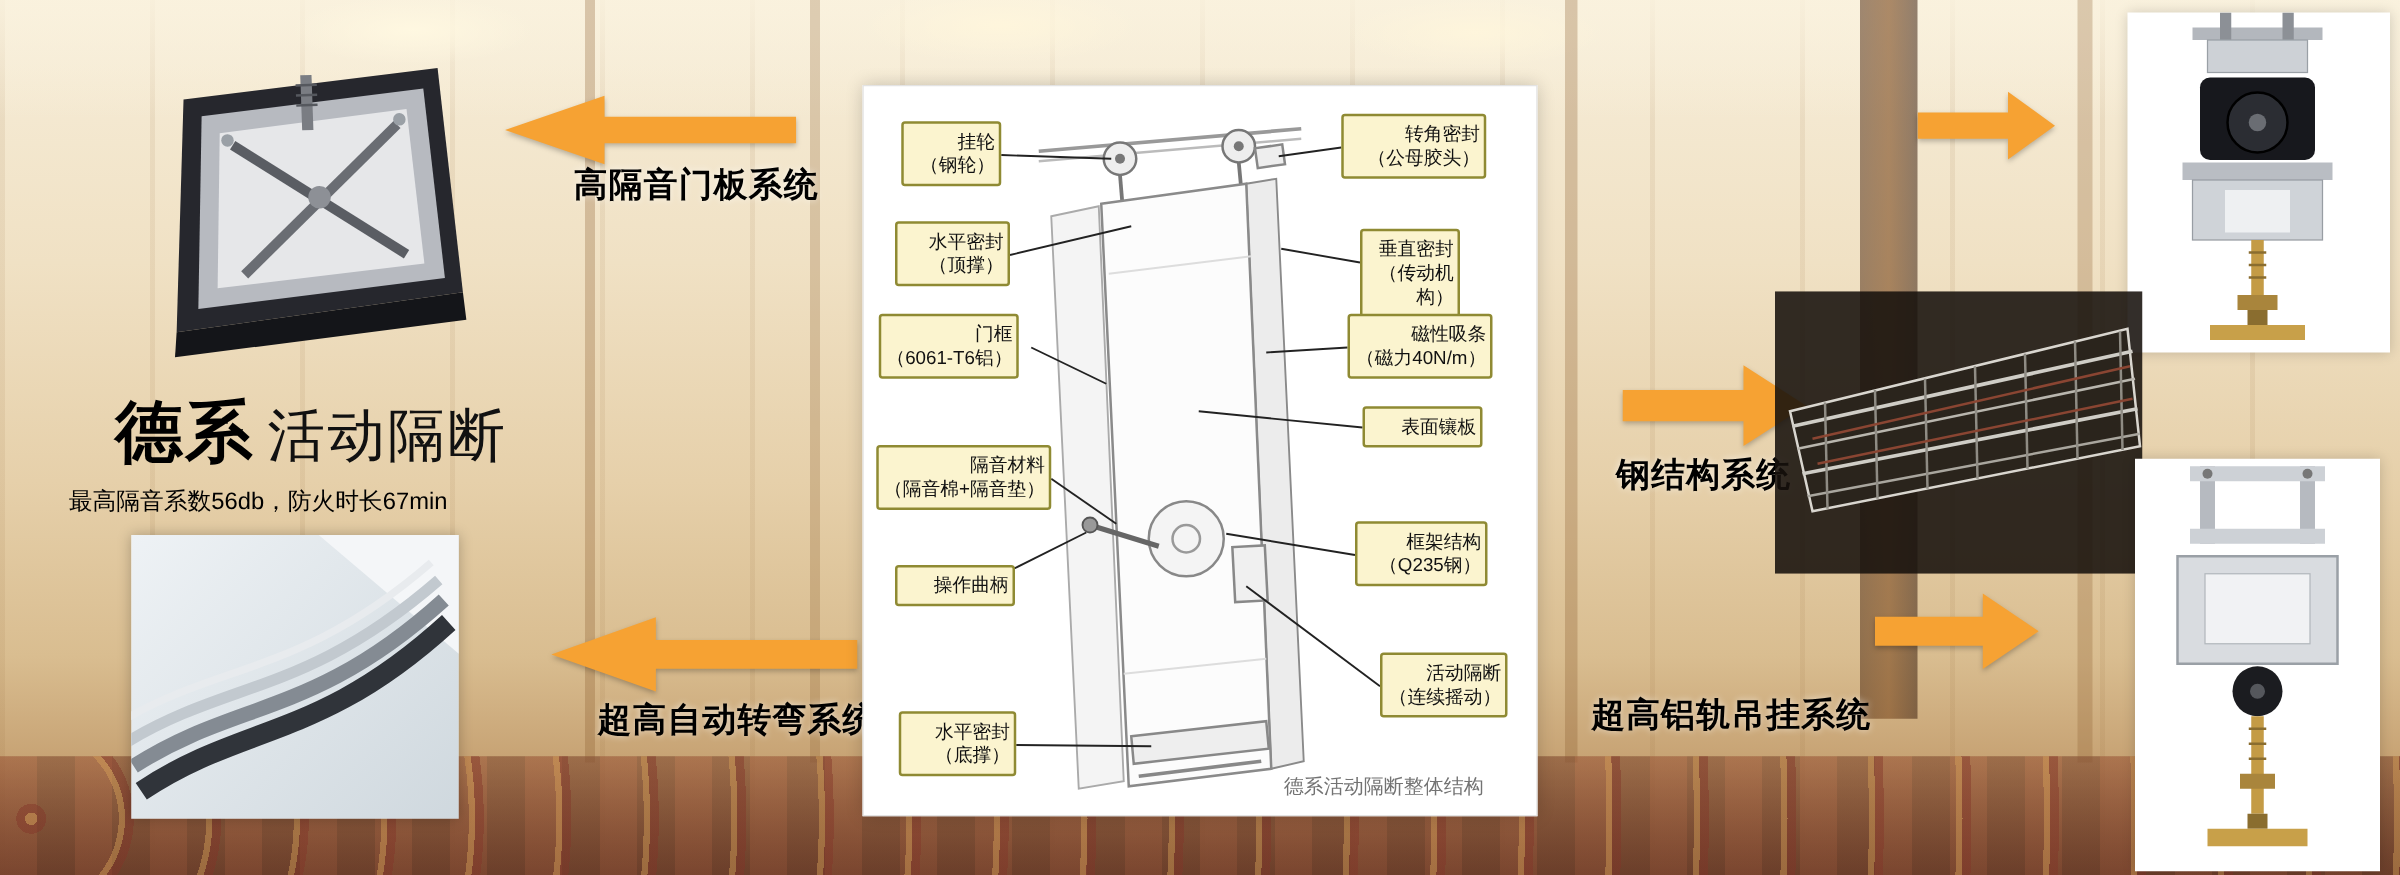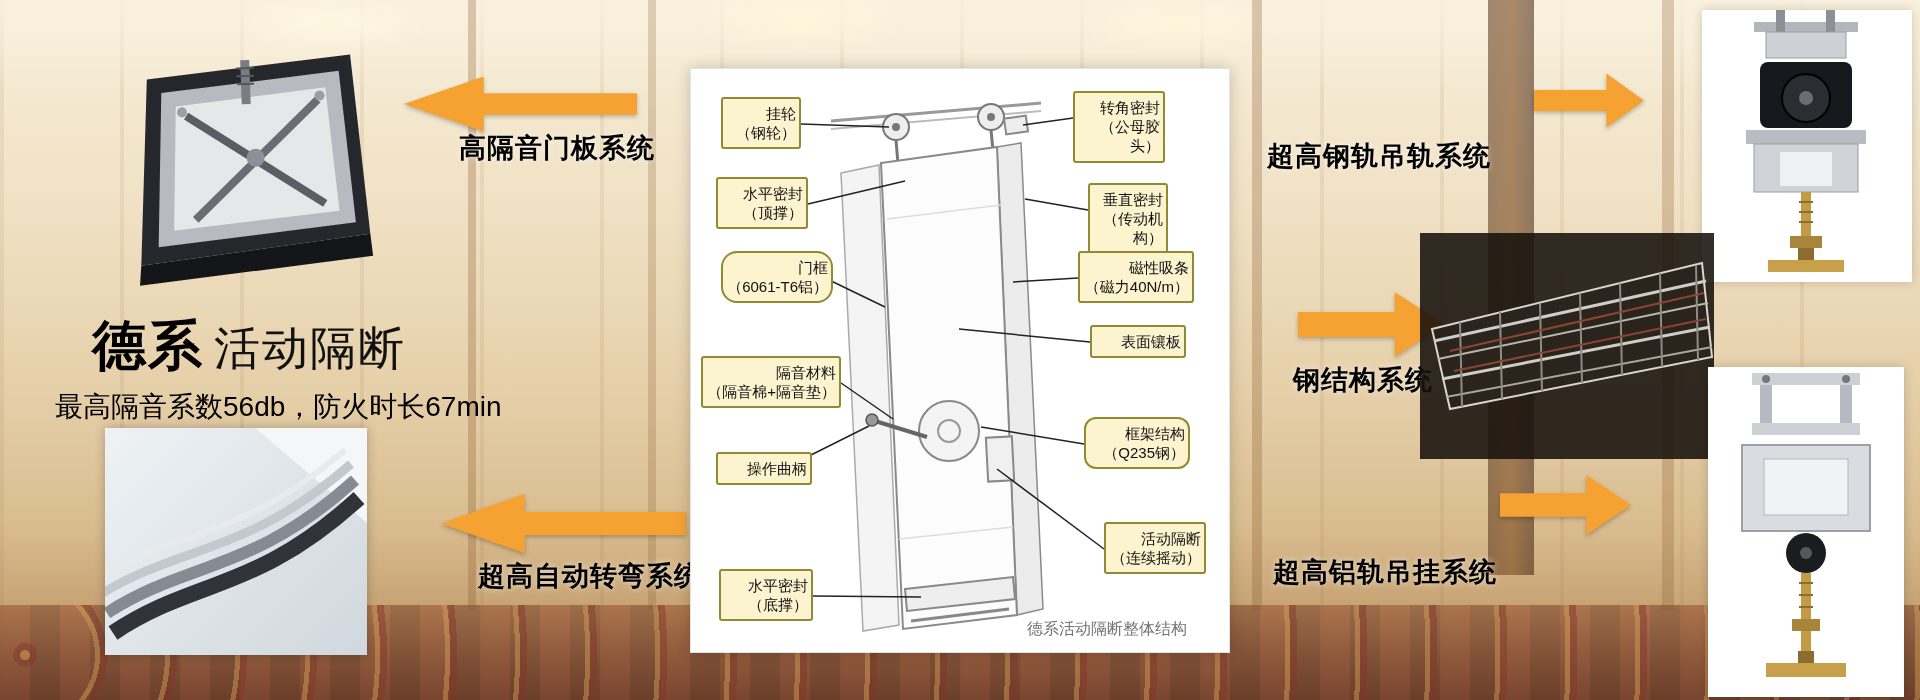--- a/index.html
+++ b/index.html
@@ -28,21 +28,21 @@
     background:
       repeating-radial-gradient(circle at 25px 50px, rgba(214,160,88,.45) 0 5px, rgba(130,52,40,.45) 5px 12px, rgba(0,0,0,0) 12px 70px),
       repeating-linear-gradient(90deg, rgba(170,90,60,.25) 0 30px, rgba(110,60,40,.25) 30px 60px),
       linear-gradient(180deg, rgba(150,95,60,.55), rgba(94,52,36,.8));
   }
 
   
   .hero-title { position:absolute; left:92px; top:310px; white-space:nowrap; }
   .brand   { font-size:54px; font-weight:900; letter-spacing:2px; }
   .product { font-size:46px; font-weight:500; letter-spacing:2px; margin-left:10px; color:#111; }
-  .hero-sub{ position:absolute; left:55px; top:388px; font-size:28px; white-space:nowrap; }
+  .hero-sub{ position:absolute; left:55px; top:388px; font-size:19px; white-space:nowrap; }
 
   
   .arrow { position:absolute; }
   .arrow svg { display:block; width:100%; height:100%; filter: drop-shadow(0 2px 2px rgba(0,0,0,.25)); }
   .syslabel { position:absolute; font-size:27px; font-weight:bold; letter-spacing:1px; white-space:nowrap;
               text-shadow: 0 0 6px rgba(255,255,255,.65); }
 
   
   .panel { position:absolute; left:690px; top:68px; width:540px; height:585px;
            background:#ffffff; border:1px solid #e3e3e3; box-shadow:0 0 14px rgba(0,0,0,.2); }
@@ -169,71 +169,70 @@
     </svg>
 
     <div class="callout" style="left:30px;top:28px;width:80px;">
       <span>挂轮</span>
       <span>（钢轮）</span>
     </div>
     <div class="callout" style="left:25px;top:108px;width:92px;">
       <span>水平密封</span>
       <span>（顶撑）</span>
     </div>
-    <div class="callout" style="left:30px;top:182px;width:112px;border-radius:16px;">
+    <div class="callout" style="left:12px;top:182px;width:112px;">
       <span>门框</span>
       <span>（6061-T6铝）</span>
     </div>
     <div class="callout" style="left:10px;top:287px;width:140px;">
       <span>隔音材料</span>
       <span>（隔音棉+隔音垫）</span>
     </div>
     <div class="callout" style="left:25px;top:383px;width:96px;">
       <span>操作曲柄</span>
       <span></span>
     </div>
     <div class="callout" style="left:28px;top:500px;width:94px;">
       <span>水平密封</span>
       <span>（底撑）</span>
     </div>
 
-    <div class="callout" style="left:382px;top:22px;width:92px;">
+    <div class="callout" style="left:382px;top:22px;width:116px;">
       <span>转角密封</span>
       <span>（公母胶头）</span>
     </div>
     <div class="callout" style="left:397px;top:114px;width:80px;">
       <span>垂直密封</span>
       <span>（传动机构）</span>
     </div>
     <div class="callout" style="left:387px;top:182px;width:116px;">
       <span>磁性吸条</span>
       <span>（磁力40N/m）</span>
     </div>
     <div class="callout" style="left:399px;top:256px;width:96px;">
       <span>表面镶板</span>
       <span></span>
     </div>
-    <div class="callout" style="left:393px;top:348px;width:106px;border-radius:12px;">
+    <div class="callout" style="left:393px;top:348px;width:106px;">
       <span>框架结构</span>
       <span>（Q235钢）</span>
     </div>
     <div class="callout" style="left:413px;top:453px;width:102px;">
       <span>活动隔断</span>
       <span>（连续摇动）</span>
     </div>
 
     <div class="diagram-caption">德系活动隔断整体结构</div>
   </div>
 
   <div class="arrow" style="left:1534px;top:70px;width:110px;height:61px;">
     <svg viewBox="0 0 240 70" preserveAspectRatio="none">
         <polygon points="0,23 158,23 158,4 240,35 158,66 158,47 0,47" fill="#F6A233"></polygon>
       </svg>
   </div>
-  <div class="syslabel" style="left:1267px;top:138px;">超高钢轨吊轨系统</div>
 
   <div class="arrow" style="left:1298px;top:288px;width:147px;height:73px;">
     <svg viewBox="0 0 240 70" preserveAspectRatio="none">
         <polygon points="0,23 158,23 158,4 240,35 158,66 158,47 0,47" fill="#F6A233"></polygon>
       </svg>
   </div>
   <div class="syslabel" style="left:1273px;top:362px;margin-left:20px;">钢结构系统</div>
 
   <div class="arrow" style="left:1500px;top:471px;width:131px;height:68px;">
     <svg viewBox="0 0 240 70" preserveAspectRatio="none">

